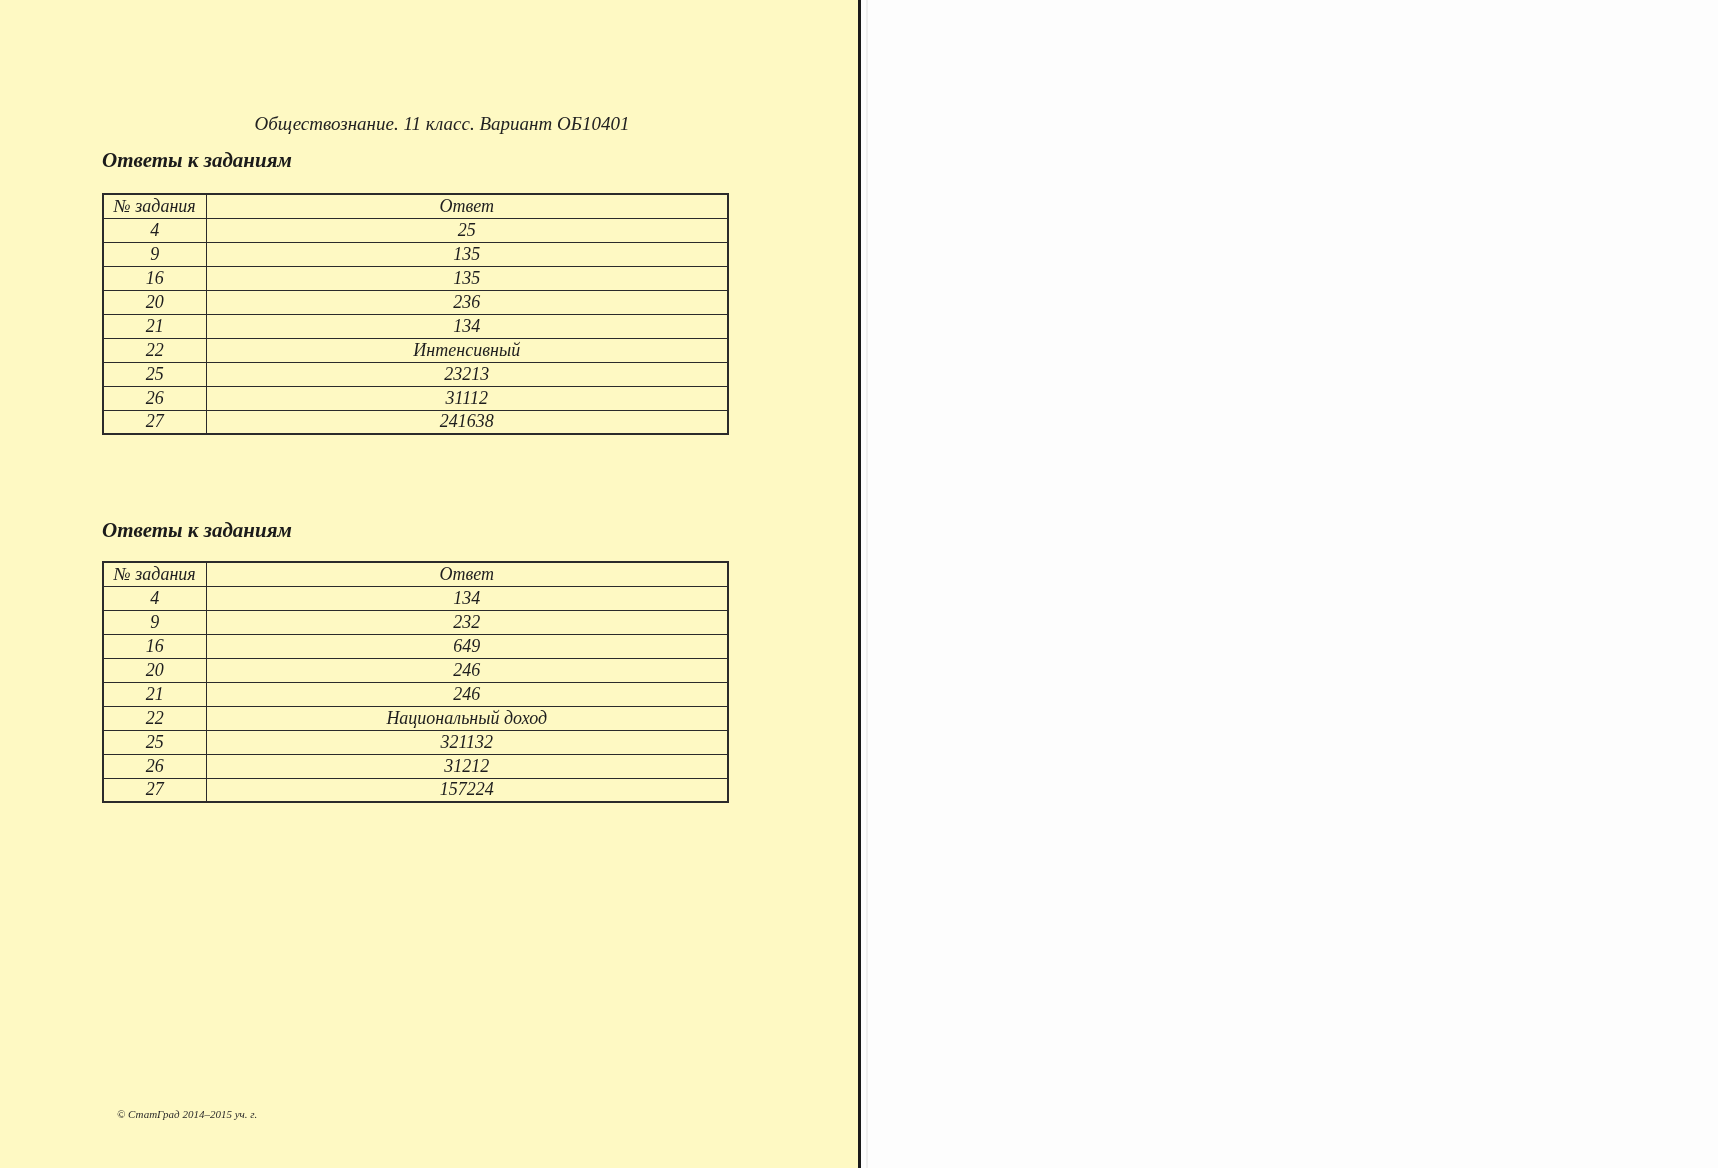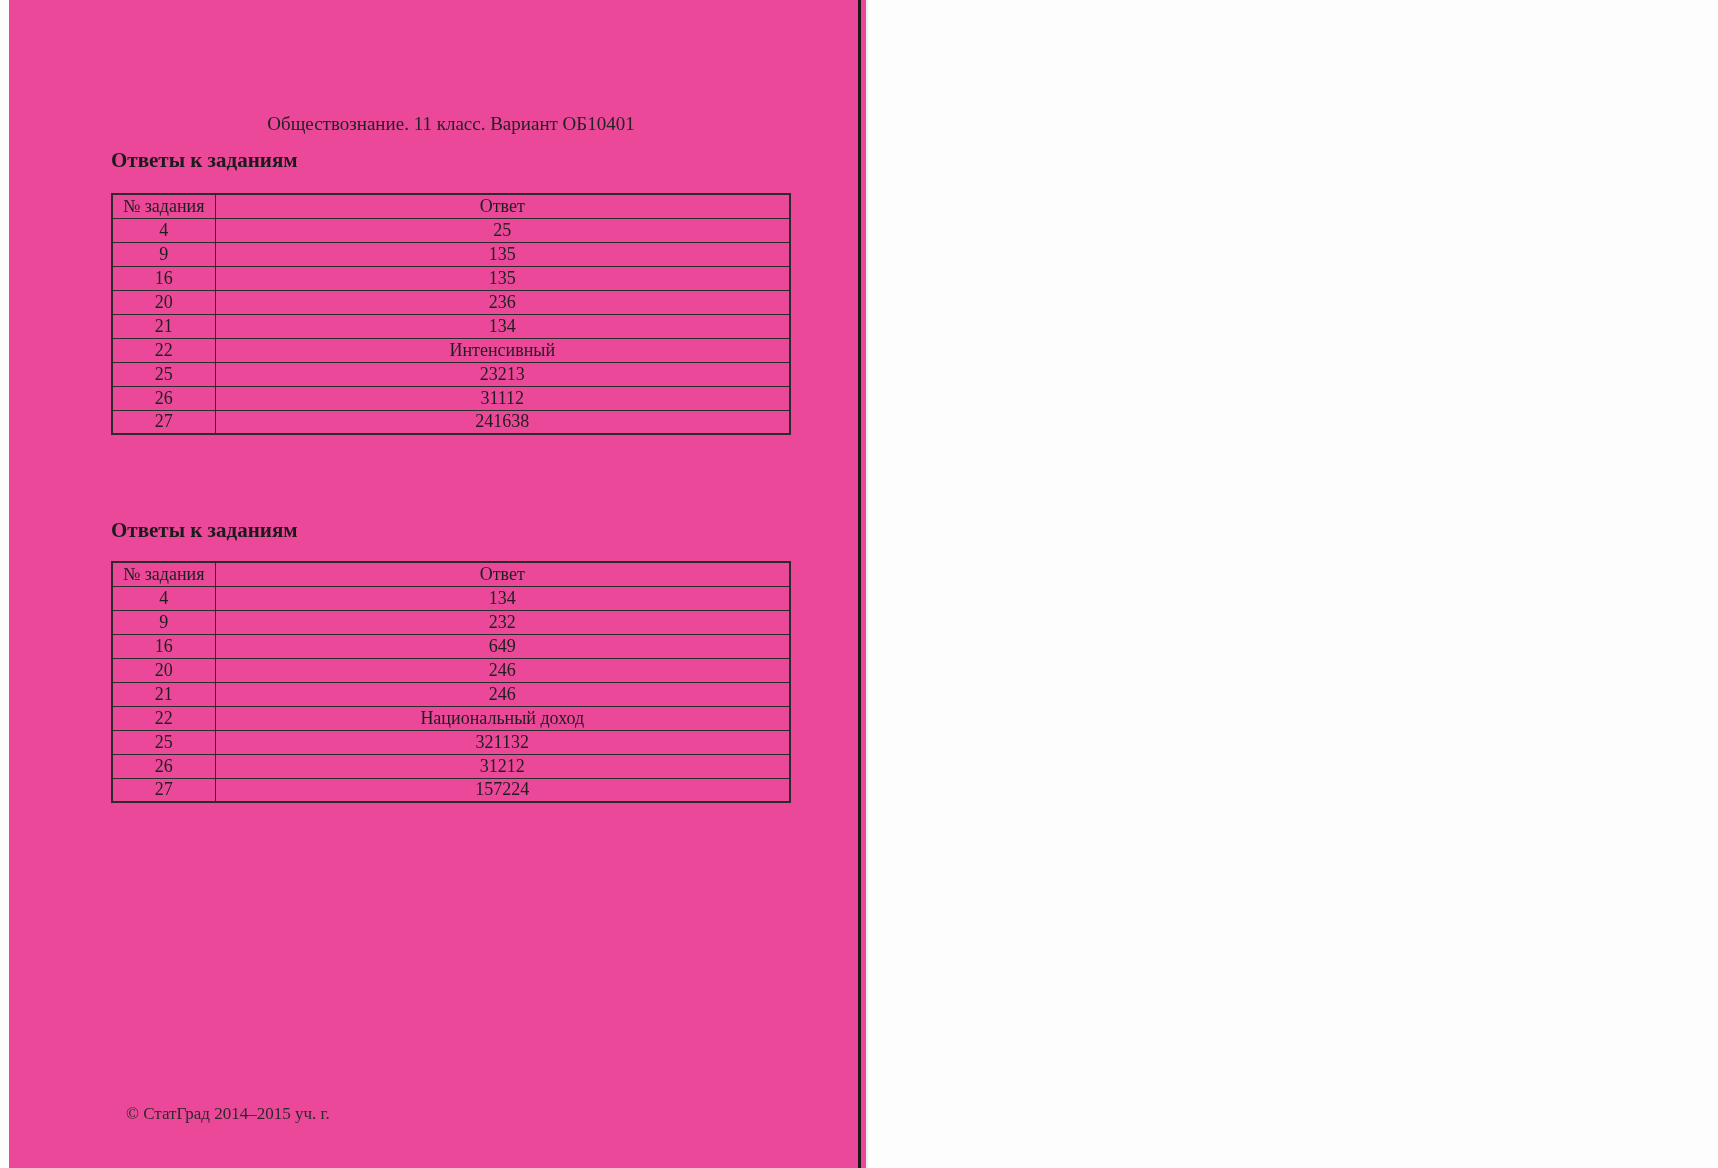--- a/index.html
+++ b/index.html
@@ -14,25 +14,26 @@
   }
 
   .canvas {
     position: relative;
     width: 1718px;
     height: 1168px;
   }
 
   .document-page {
     position: absolute;
-    left: 9px;
+    left: 0;
     top: 0;
     width: 858px;
     height: 1168px;
-    background: #ec4899;
+    background: #fef9c3;
+    font-style: italic;
   }
 
   .page-divider {
     position: absolute;
     left: 858px;
     top: 0;
     width: 3px;
     height: 1168px;
     background: #1a1a1a;
   }
@@ -68,21 +69,21 @@
     font-weight: bold;
     color: #1b1b1b;
   }
 
   .heading-1 { top: 147px; }
   .heading-2 { top: 517px; }
 
   table.answers-table {
     position: absolute;
     left: 102px;
-    width: 680px;
+    width: 627px;
     border-collapse: collapse;
     table-layout: fixed;
     font-size: 18px;
     color: #1e1e1e;
     border: 2px solid #2b2b2b;
   }
 
   .table-1 { top: 193px; }
   .table-2 { top: 561px; }
 
@@ -97,21 +98,21 @@
     white-space: nowrap;
     overflow: hidden;
   }
 
   table.answers-table col.col-num { width: 103px; }
 
   .copyright-footer {
     position: absolute;
     left: 117px;
     top: 1103px;
-    font-size: 17px;
+    font-size: 11px;
     line-height: 22px;
     color: #2a2a2a;
   }
 </style>
 </head>
 <body>
 
 <div class="canvas">
 
   <div class="document-page">

